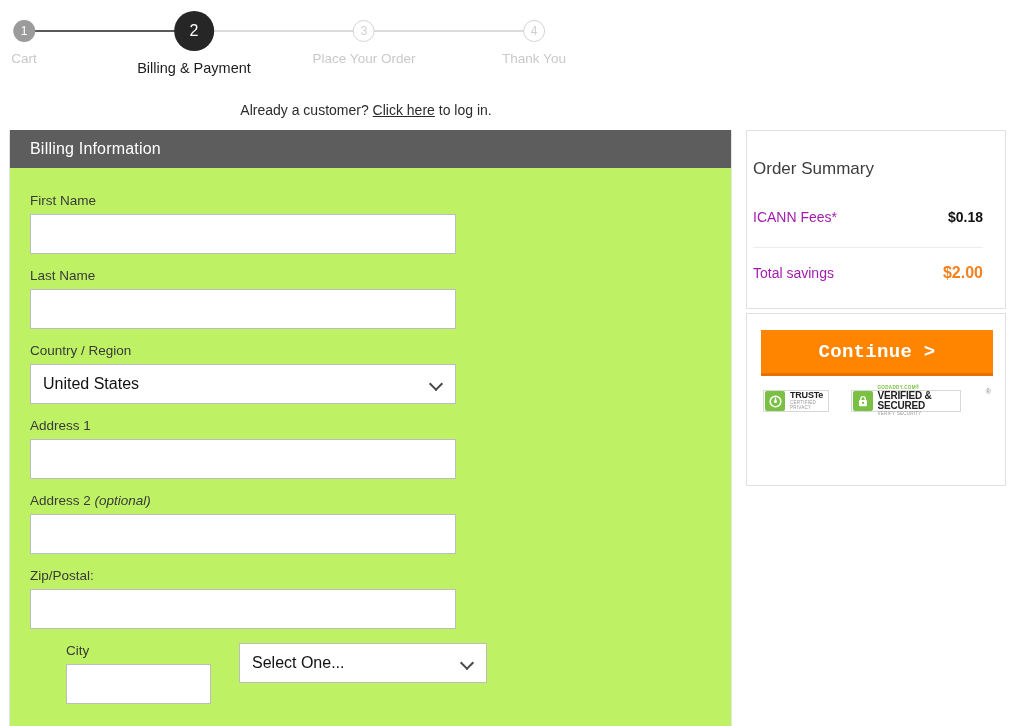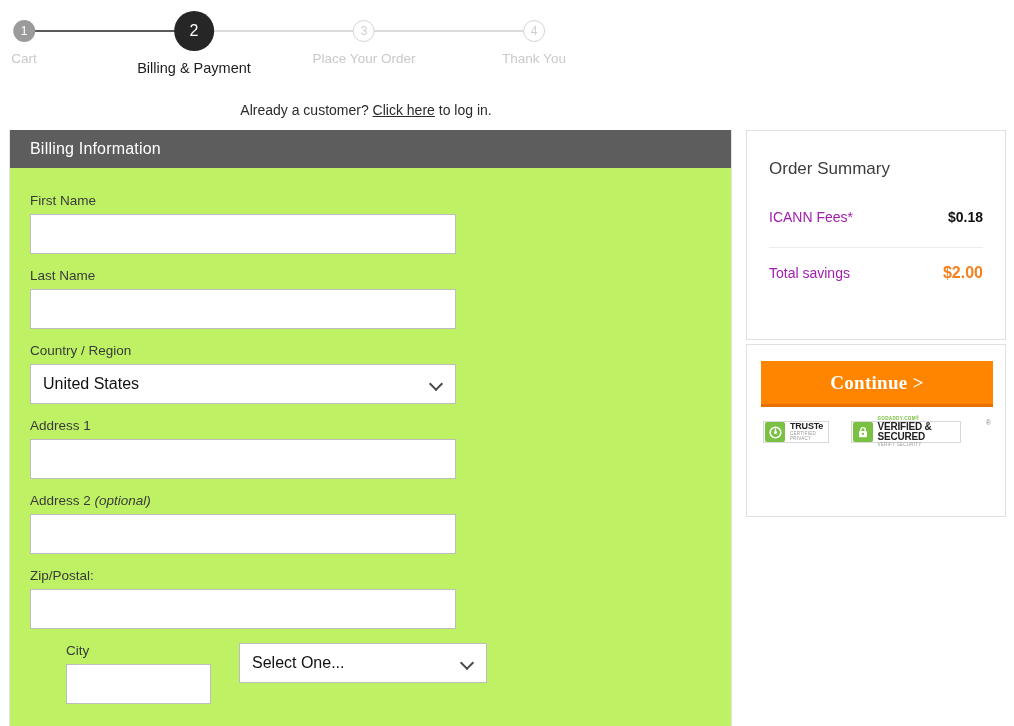--- a/index.html
+++ b/index.html
@@ -189,21 +189,21 @@
     position: absolute;
     left: 746px;
     top: 0;
     width: 260px;
   }
   .card {
     background: #ffffff;
     border: 1px solid #e0e0e0;
     width: 260px;
   }
-  #summary-card { height: 210px; padding: 28px 22px 0 22px; }
+  #summary-card { height: 179px; padding: 28px 22px 0 6px; }
   #summary-title {
     font-size: 17px;
     color: #3d3d3d;
     margin-bottom: 30px;
   }
   .sum-row {
     display: flex;
     align-items: baseline;
     justify-content: space-between;
     margin-bottom: 22px;
@@ -242,21 +242,21 @@
     display: block;
     width: 232px;
     height: 46px;
     margin: 0 auto 14px;
     background: #ff8500;
     border: none;
     border-bottom: 3px solid #e86f00;
     color: #ffffff;
     font-size: 19px;
     font-weight: bold;
-    font-family: Liberation Serif, serif;
+    font-family: Liberation Mono, monospace;
     cursor: pointer;
     letter-spacing: .3px;
   }
 
   #trust-badges {
     display: flex;
     align-items: center;
     gap: 22px;
     justify-content: flex-start;
     padding-left: 2px;

